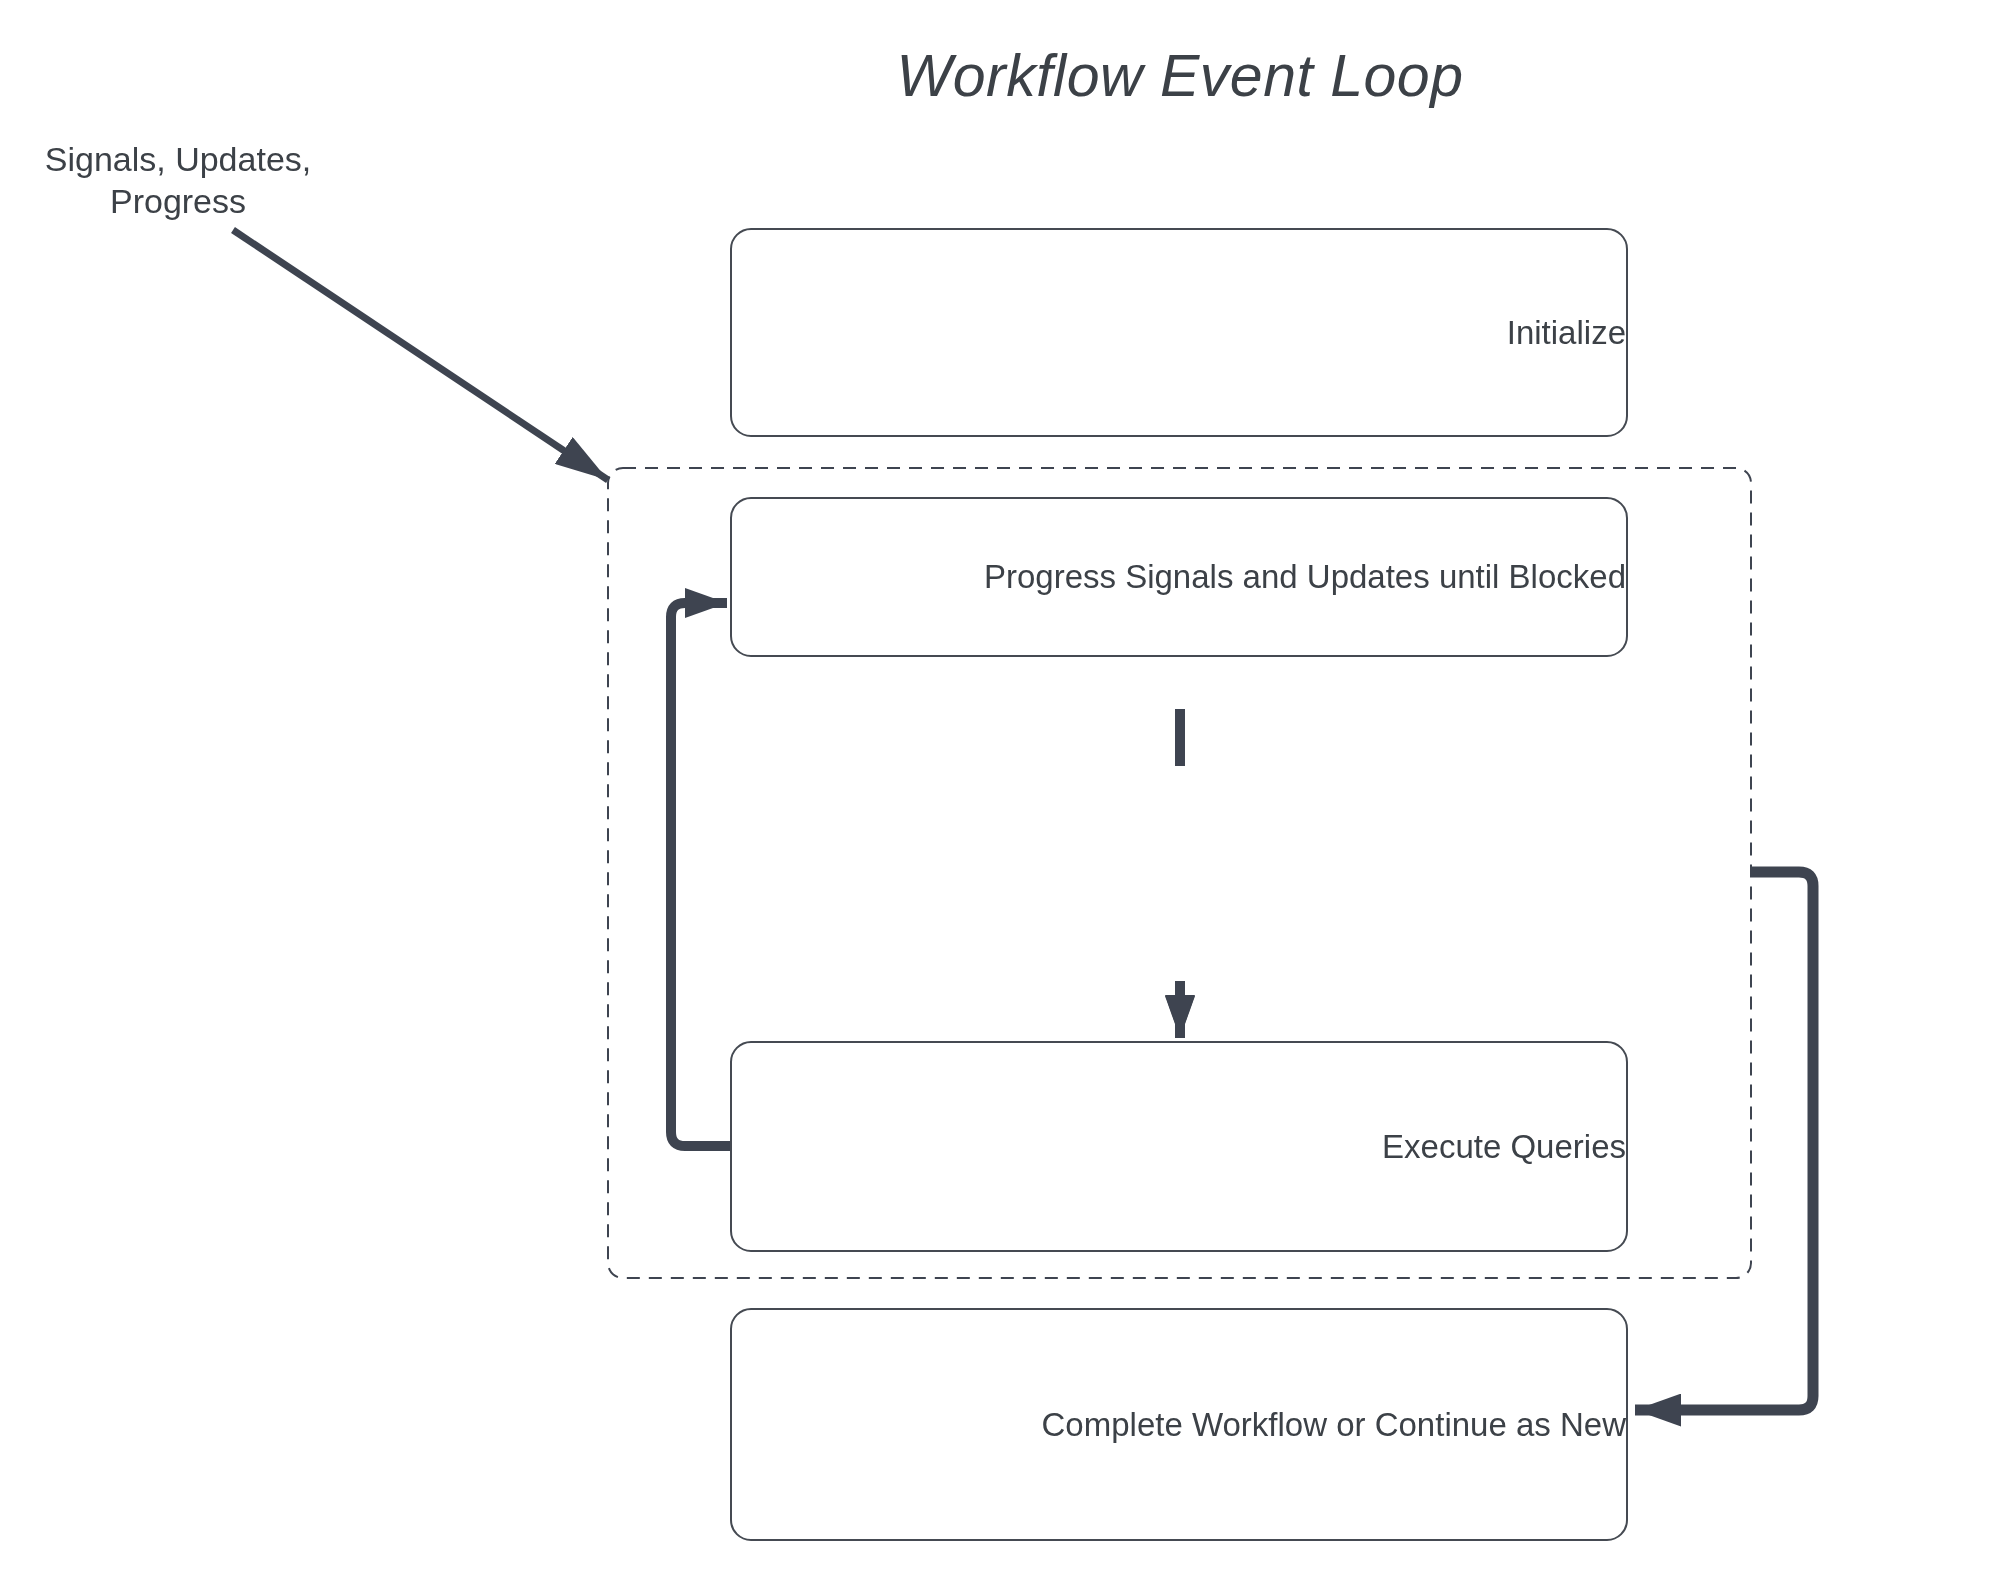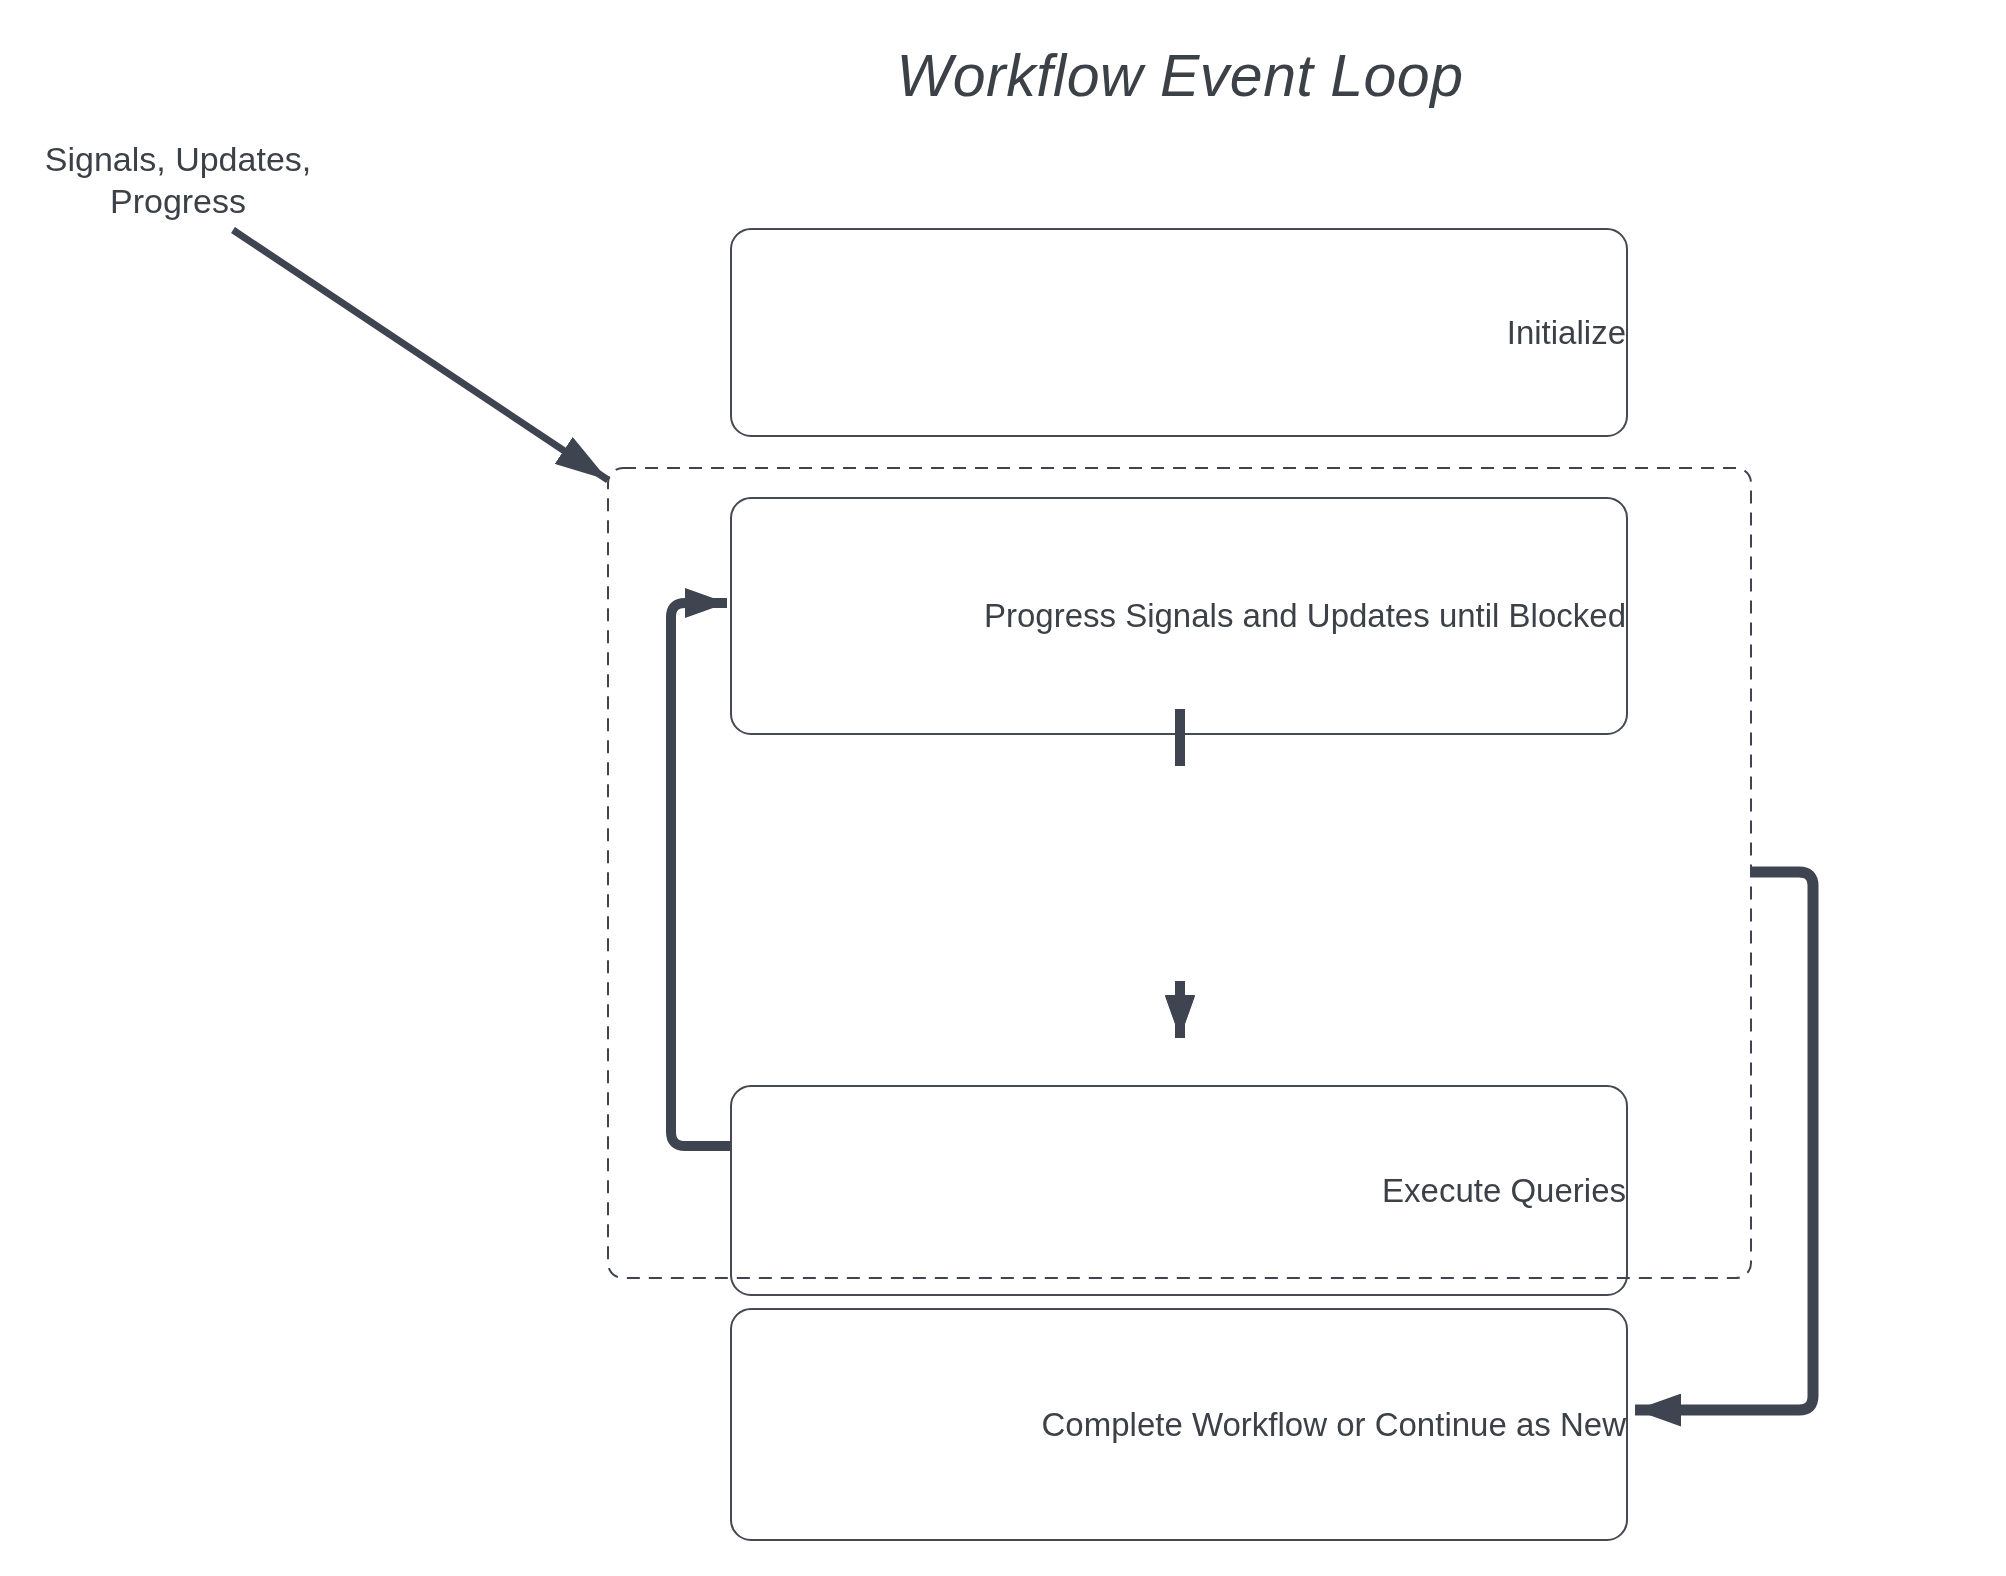--- a/index.html
+++ b/index.html
@@ -44,23 +44,23 @@
     border: 2px solid var(--node-border);
     border-radius: 21px;
     display: flex;
     align-items: center;
     justify-content: flex-end;
     font-size: 33px;
     color: var(--text);
     z-index: 1;
   }
   .node-initialize       { top: 228px;  height: 209px; }
-  .node-progress-signals { top: 497px;  height: 238px; }
+  .node-progress-signals { top: 497px;  height: 160px; }
   .node-progress-workflow{ top: 769px;  height: 211px; }
-  .node-execute-queries  { top: 1041px; height: 211px; margin-top: 44px; }
+  .node-execute-queries  { top: 1041px; height: 211px; }
   .node-complete         { top: 1308px; height: 233px; }
   .overlay {
     position: absolute;
     inset: 0;
     width: 2006px;
     height: 1576px;
     z-index: 2;
     pointer-events: none;
   }
   .edge { stroke: var(--connector); fill: none; }

